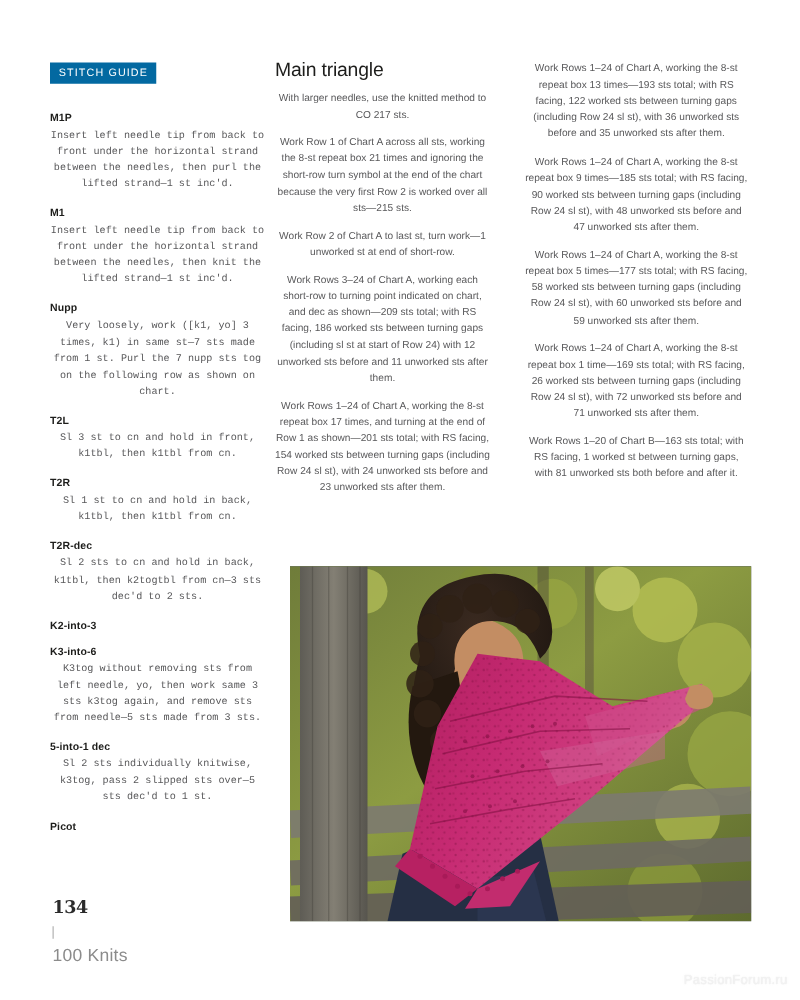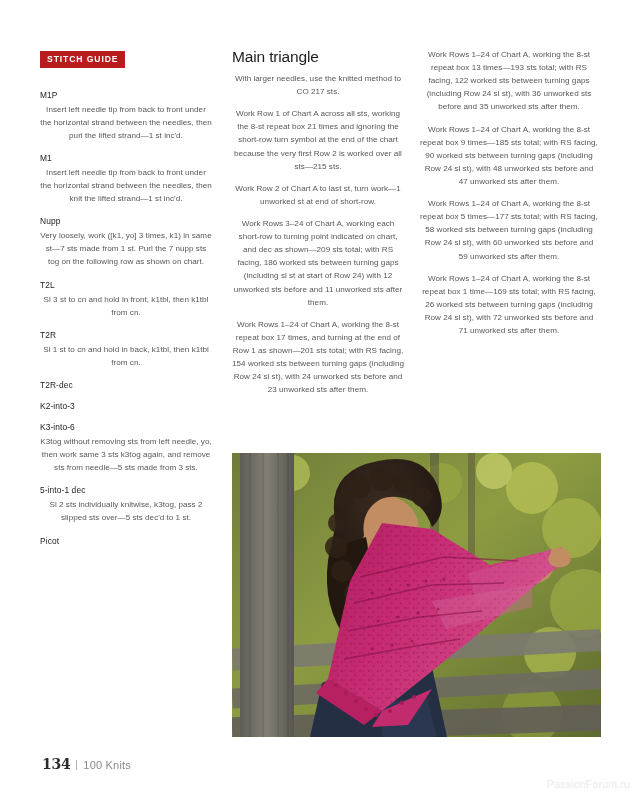--- a/index.html
+++ b/index.html
@@ -20,40 +20,40 @@
     inset: 0;
     background: #ffffff;
   }
 
   
   .col {
     position: absolute;
     top: 48px;
   }
   .col-left  { left: 40px;  width: 172px; }
-  .col-mid   { left: 232px; width: 172px; }
+  .col-mid   { left: 220px; width: 172px; }
   .col-right { left: 420px; width: 178px; }
 
   
   .badge {
     display: inline-block;
-    background: #b91c1c;
+    background: #0369a1;
     color: #ffffff;
     font-size: 8.6px;
-    font-weight: bold;
+    font-weight: normal;
     letter-spacing: 0.9px;
     padding: 4px 7px 4px 7px;
     margin-bottom: 11px;
     line-height: 1;
   }
 
   
   .term {
     font-size: 8.4px;
-    font-weight: normal;
+    font-weight: bold;
     color: #1d1d1b;
     margin: 11px 0 3px 0;
     letter-spacing: 0.1px;
   }
   .term:first-of-type { margin-top: 0; }
 
   .sect-title {
     font-size: 15.5px;
     font-weight: normal;
     color: #1d1d1b;
@@ -63,21 +63,21 @@
 
   
   p.body {
     font-size: 8.1px;
     line-height: 1.62;
     color: #58585a;
     margin: 0 0 9px 0;
     text-align: center;
     letter-spacing: 0.02px;
   }
-  .col-left p.body { margin-bottom: 2px; }
+  .col-left p.body { margin-bottom: 2px; font-family: Liberation Mono, monospace; }
 
   
   .photo {
     position: absolute;
     left: 232px;
     top: 453px;
     width: 369px;
     height: 284px;
     overflow: hidden;
     background: #3c4a2c;
@@ -85,38 +85,39 @@
   .photo svg { display: block; }
 
   
   .footer {
     position: absolute;
     left: 42px;
     bottom: 28px;
     display: flex;
     align-items: baseline;
     gap: 6px;
+    flex-direction: column;
   }
   .folio {
     font-family: "DejaVu Serif", serif;
     font-size: 14px;
     font-weight: bold;
     color: #2b2b2b;
     letter-spacing: -0.3px;
   }
   .folio-rule {
     display: inline-block;
     width: 1px;
     height: 10px;
     background: #b5b5b5;
     position: relative;
     top: 1px;
   }
   .folio-book {
-    font-size: 11px;
+    font-size: 14px;
     color: #8b8b8b;
     letter-spacing: 0.2px;
   }
 
   .watermark {
     position: absolute;
     right: 10px;
     bottom: 10px;
     font-size: 10.5px;
     color: #f2f2f2;
@@ -141,20 +142,21 @@
     <div class="term">Nupp</div>
     <p class="body">Very loosely, work ([k1, yo] 3 times, k1) in same st—7 sts made from 1 st. Purl the 7 nupp sts tog on the following row as shown on chart.</p>
 
     <div class="term">T2L</div>
     <p class="body">Sl 3 st to cn and hold in front, k1tbl, then k1tbl from cn.</p>
 
     <div class="term">T2R</div>
     <p class="body">Sl 1 st to cn and hold in back, k1tbl, then k1tbl from cn.</p>
 
     <div class="term">T2R-dec</div>
+    <p class="body">Sl 2 sts to cn and hold in back, k1tbl, then k2togtbl from cn—3 sts dec'd to 2 sts.</p>
 
     <div class="term">K2-into-3</div>
 
     <div class="term">K3-into-6</div>
     <p class="body">K3tog without removing sts from left needle, yo, then work same 3 sts k3tog again, and remove sts from needle—5 sts made from 3 sts.</p>
 
     <div class="term">5-into-1 dec</div>
     <p class="body">Sl 2 sts individually knitwise, k3tog, pass 2 slipped sts over—5 sts dec'd to 1 st.</p>
 
     <div class="term">Picot</div>
@@ -167,20 +169,21 @@
     <p class="body">Work Row 2 of Chart A to last st, turn work—1 unworked st at end of short-row.</p>
     <p class="body">Work Rows 3–24 of Chart A, working each short-row to turning point indicated on chart, and dec as shown—209 sts total; with RS facing, 186 worked sts between turning gaps (including sl st at start of Row 24) with 12 unworked sts before and 11 unworked sts after them.</p>
     <p class="body">Work Rows 1–24 of Chart A, working the 8-st repeat box 17 times, and turning at the end of Row 1 as shown—201 sts total; with RS facing, 154 worked sts between turning gaps (including Row 24 sl st), with 24 unworked sts before and 23 unworked sts after them.</p>
   </div>
 
   <div class="col col-right">
     <p class="body">Work Rows 1–24 of Chart A, working the 8-st repeat box 13 times—193 sts total; with RS facing, 122 worked sts between turning gaps (including Row 24 sl st), with 36 unworked sts before and 35 unworked sts after them.</p>
     <p class="body">Work Rows 1–24 of Chart A, working the 8-st repeat box 9 times—185 sts total; with RS facing, 90 worked sts between turning gaps (including Row 24 sl st), with 48 unworked sts before and 47 unworked sts after them.</p>
     <p class="body">Work Rows 1–24 of Chart A, working the 8-st repeat box 5 times—177 sts total; with RS facing, 58 worked sts between turning gaps (including Row 24 sl st), with 60 unworked sts before and 59 unworked sts after them.</p>
     <p class="body">Work Rows 1–24 of Chart A, working the 8-st repeat box 1 time—169 sts total; with RS facing, 26 worked sts between turning gaps (including Row 24 sl st), with 72 unworked sts before and 71 unworked sts after them.</p>
+    <p class="body">Work Rows 1–20 of Chart B—163 sts total; with RS facing, 1 worked st between turning gaps, with 81 unworked sts both before and after it.</p>
   </div>
 
   <div class="photo">
     <svg width="369" height="284" viewBox="0 0 369 284">
       <defs>
         <linearGradient id="bgGrad" x1="0" y1="0" x2="1" y2="1">
           <stop offset="0%" stop-color="#6f7c3a"></stop>
           <stop offset="45%" stop-color="#8d9c42"></stop>
           <stop offset="100%" stop-color="#5d6a2e"></stop>
         </linearGradient>

